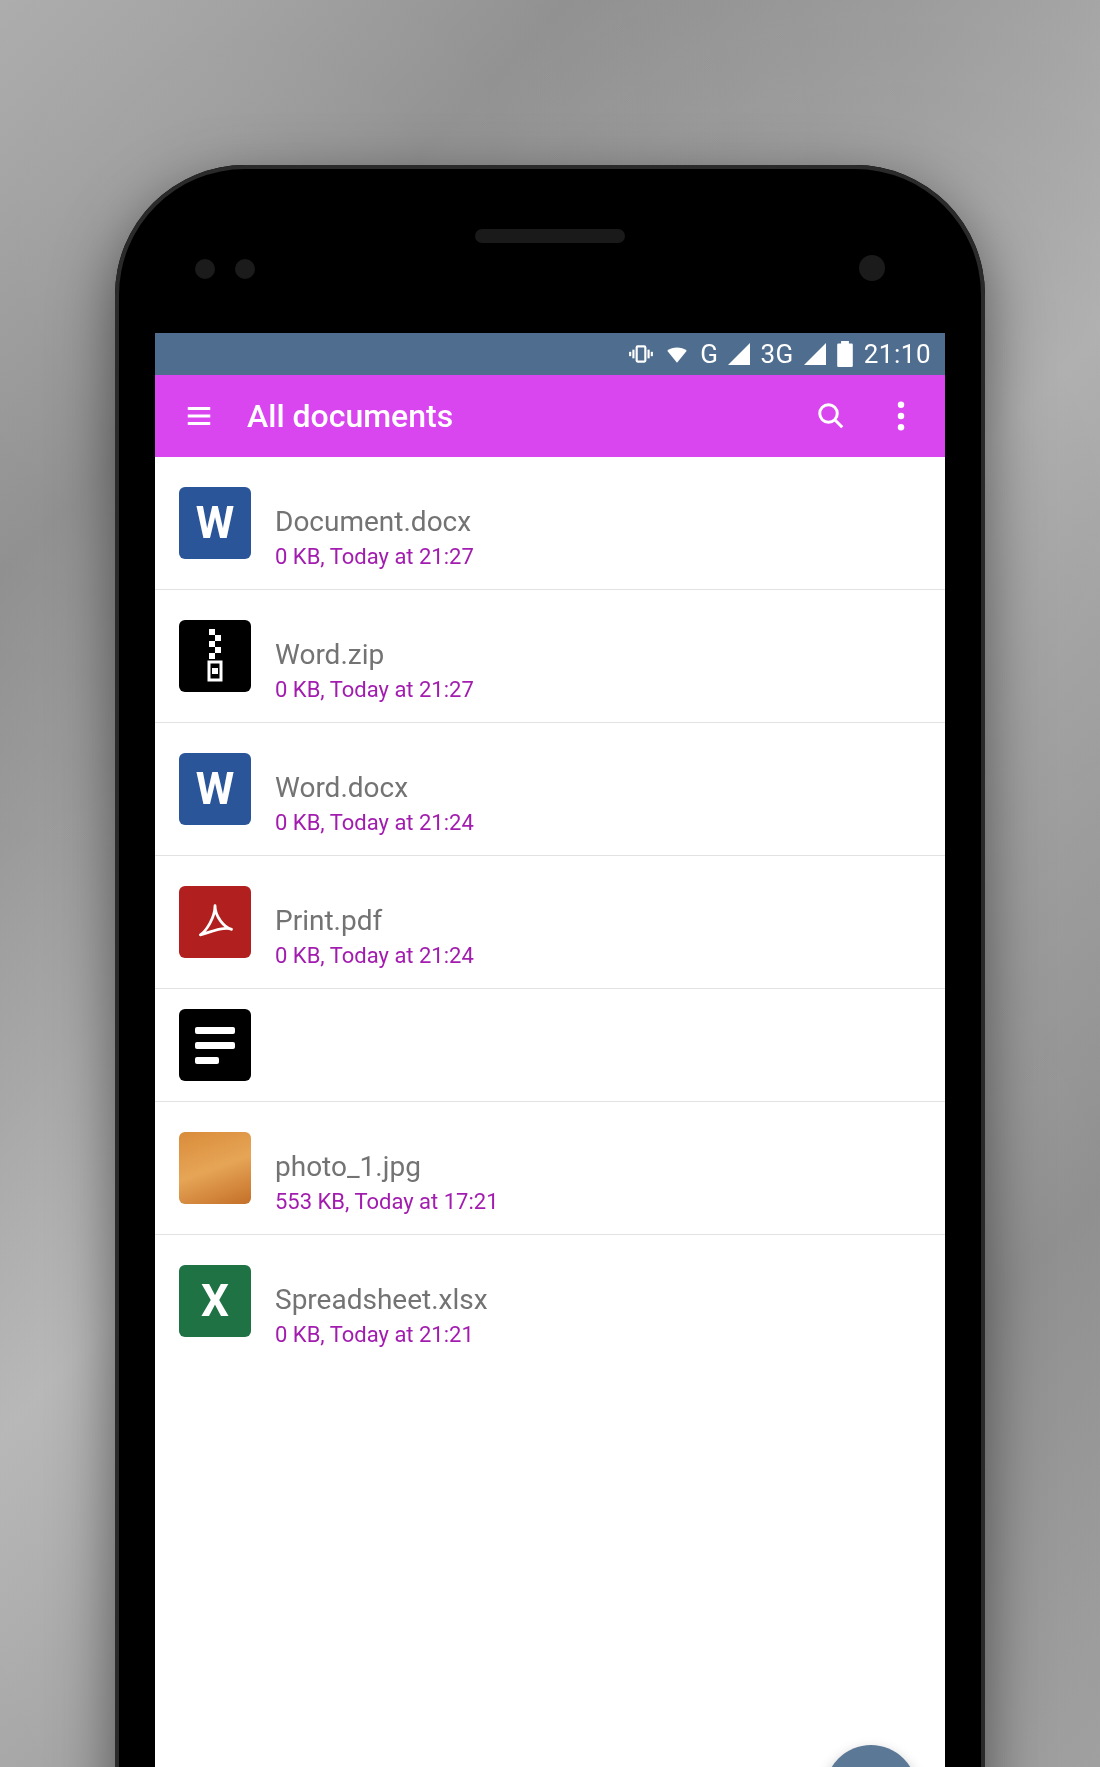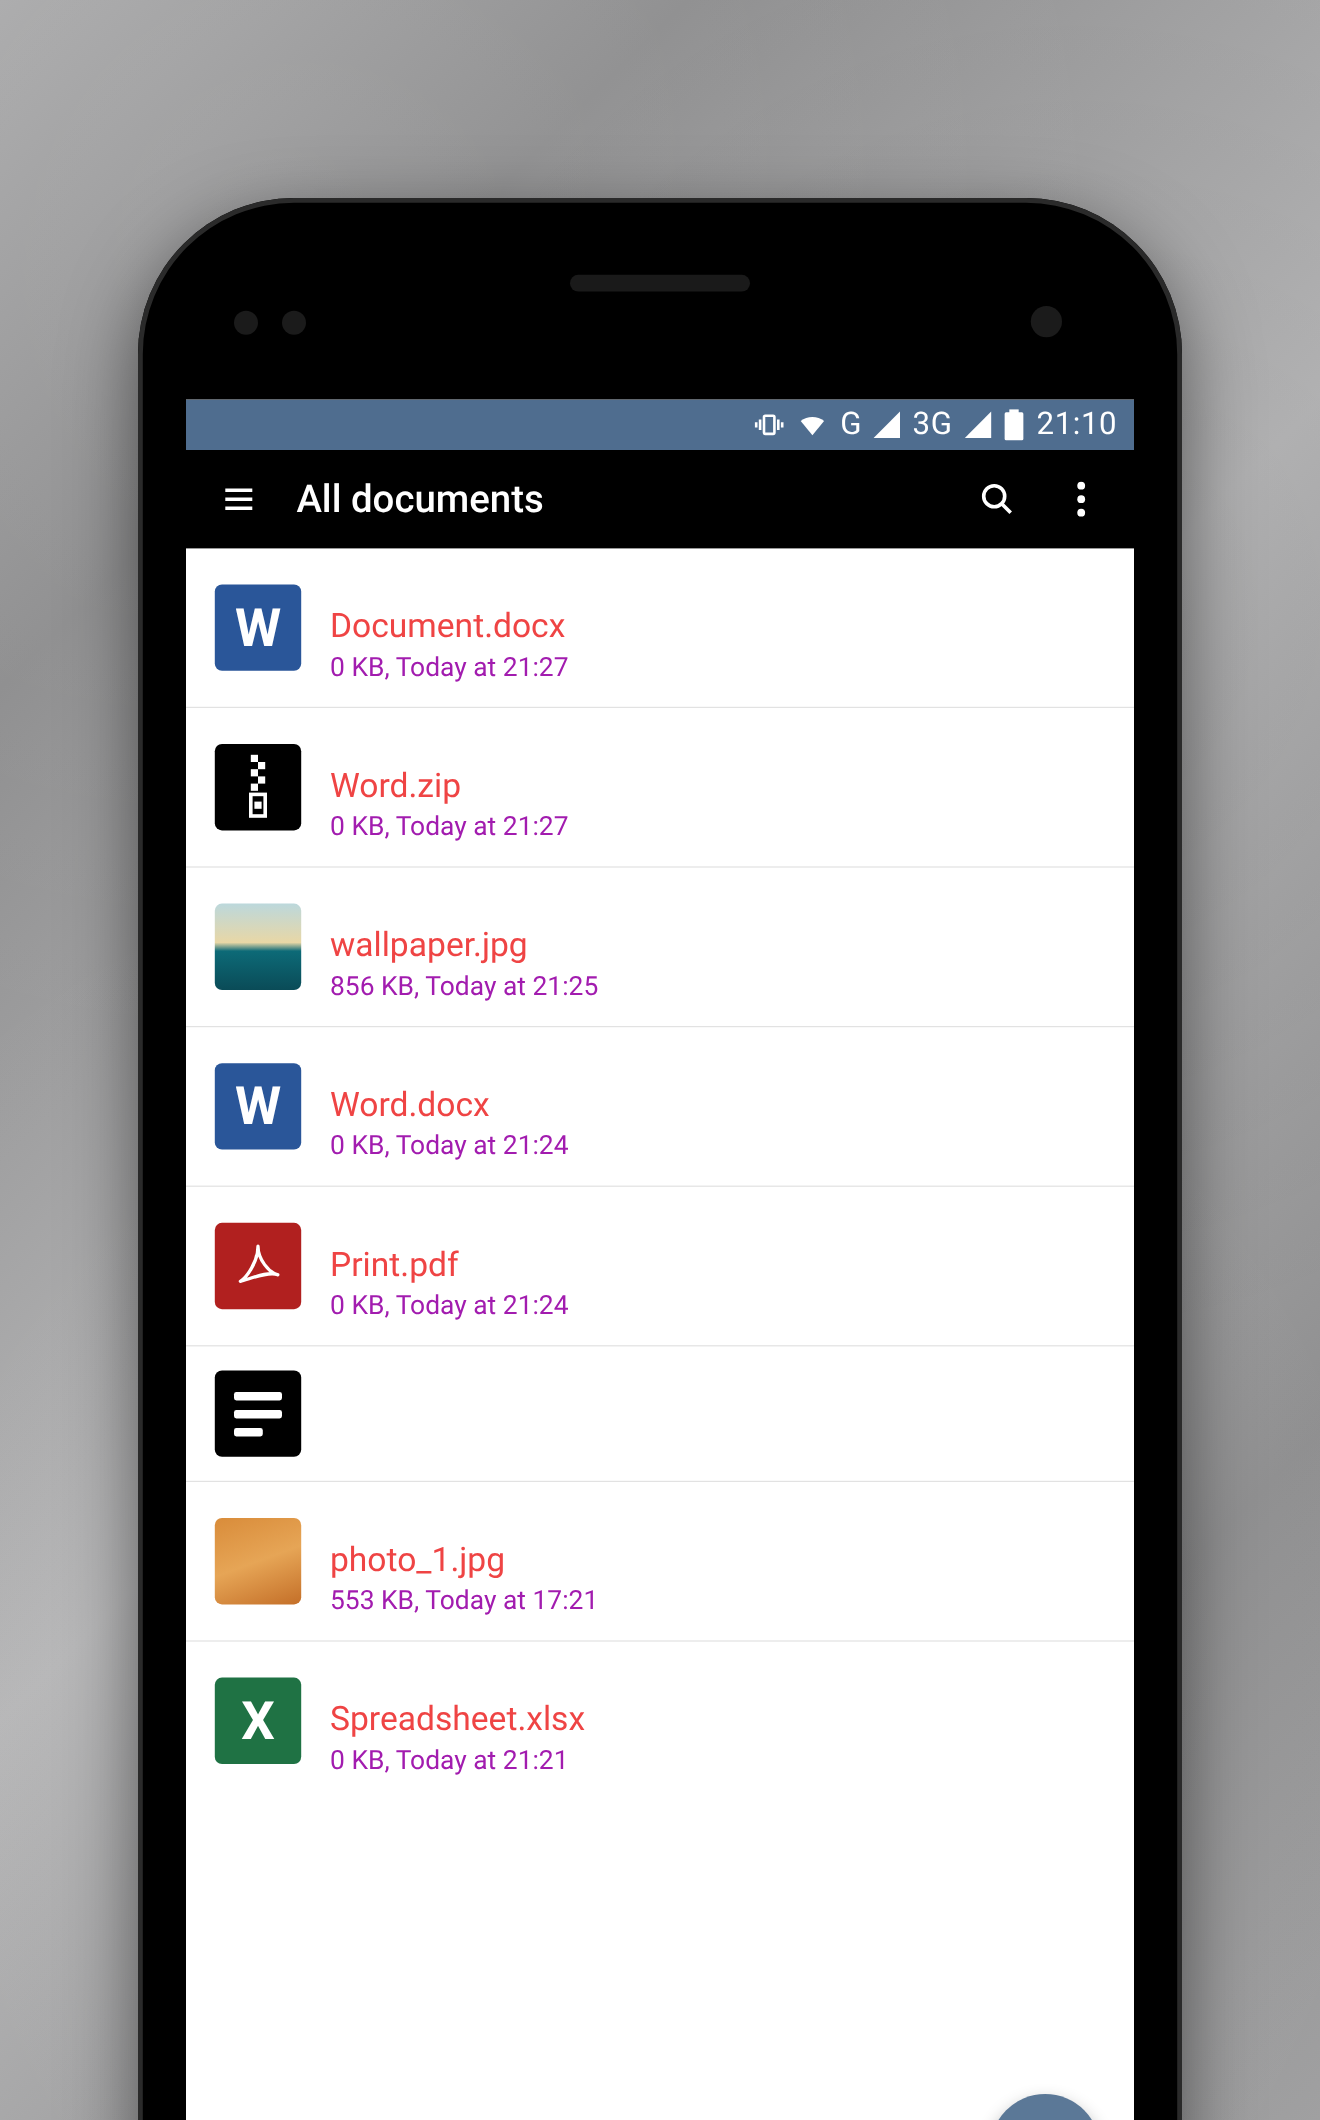--- a/index.html
+++ b/index.html
@@ -64,21 +64,21 @@
     align-items:center;
     justify-content:flex-end;
     gap:10px;
     padding:0 14px;
     font-size:26px;
     letter-spacing:.5px;
   }
   .statusbar .sb-icon{display:inline-flex;align-items:center;}
   .appbar{
     height:82px;
-    background:#000000;
+    background:#d946ef;
     color:#fff;
     display:flex;
     align-items:center;
     padding:0 22px;
     gap:26px;
   }
   .appbar .title{
     font-size:32px;
     font-weight:500;
     flex:1;
@@ -98,21 +98,21 @@
     gap:24px;
   }
   .thumb{
     width:72px;height:72px;
     border-radius:6px;
     display:flex;align-items:center;justify-content:center;
     font-size:44px;font-weight:700;color:#fff;
     flex-shrink:0;
   }
   .meta{min-width:0;}
-  .fname{font-size:28px;color:#ef4444;margin-bottom:6px;margin-top:28px;}
+  .fname{font-size:28px;color:#737373;margin-bottom:6px;margin-top:28px;}
   .fsub{font-size:22px;color:#a21caf;}
 
   
   .ic-word{background:#2a5699;}
   .ic-zip{background:#000;}
   .ic-zip svg{width:30px;}
   .ic-img{border-radius:6px;overflow:hidden;}
   .ic-pdf{background:#b1201f;}
   .ic-pdf svg{width:44px;}
   .ic-txt{background:#000;}
@@ -227,27 +227,20 @@
               <rect x="6" y="24" width="8" height="12" fill="none" stroke="#fff" stroke-width="2"></rect>
               <rect x="8" y="28" width="4" height="4"></rect>
             </svg>
         </div>
         <div class="meta">
           <div class="fname">Word.zip</div>
           <div class="fsub">0 KB, Today at 21:27</div>
         </div>
       </div>
 
-      <div class="row">
-        <div class="thumb ic-img thumb-wall"></div>
-        <div class="meta">
-          <div class="fname">wallpaper.jpg</div>
-          <div class="fsub">856 KB, Today at 21:25</div>
-        </div>
-      </div>
 
       <div class="row">
         <div class="thumb ic-word">W</div>
         <div class="meta">
           <div class="fname">Word.docx</div>
           <div class="fsub">0 KB, Today at 21:24</div>
         </div>
       </div>
 
       <div class="row">

